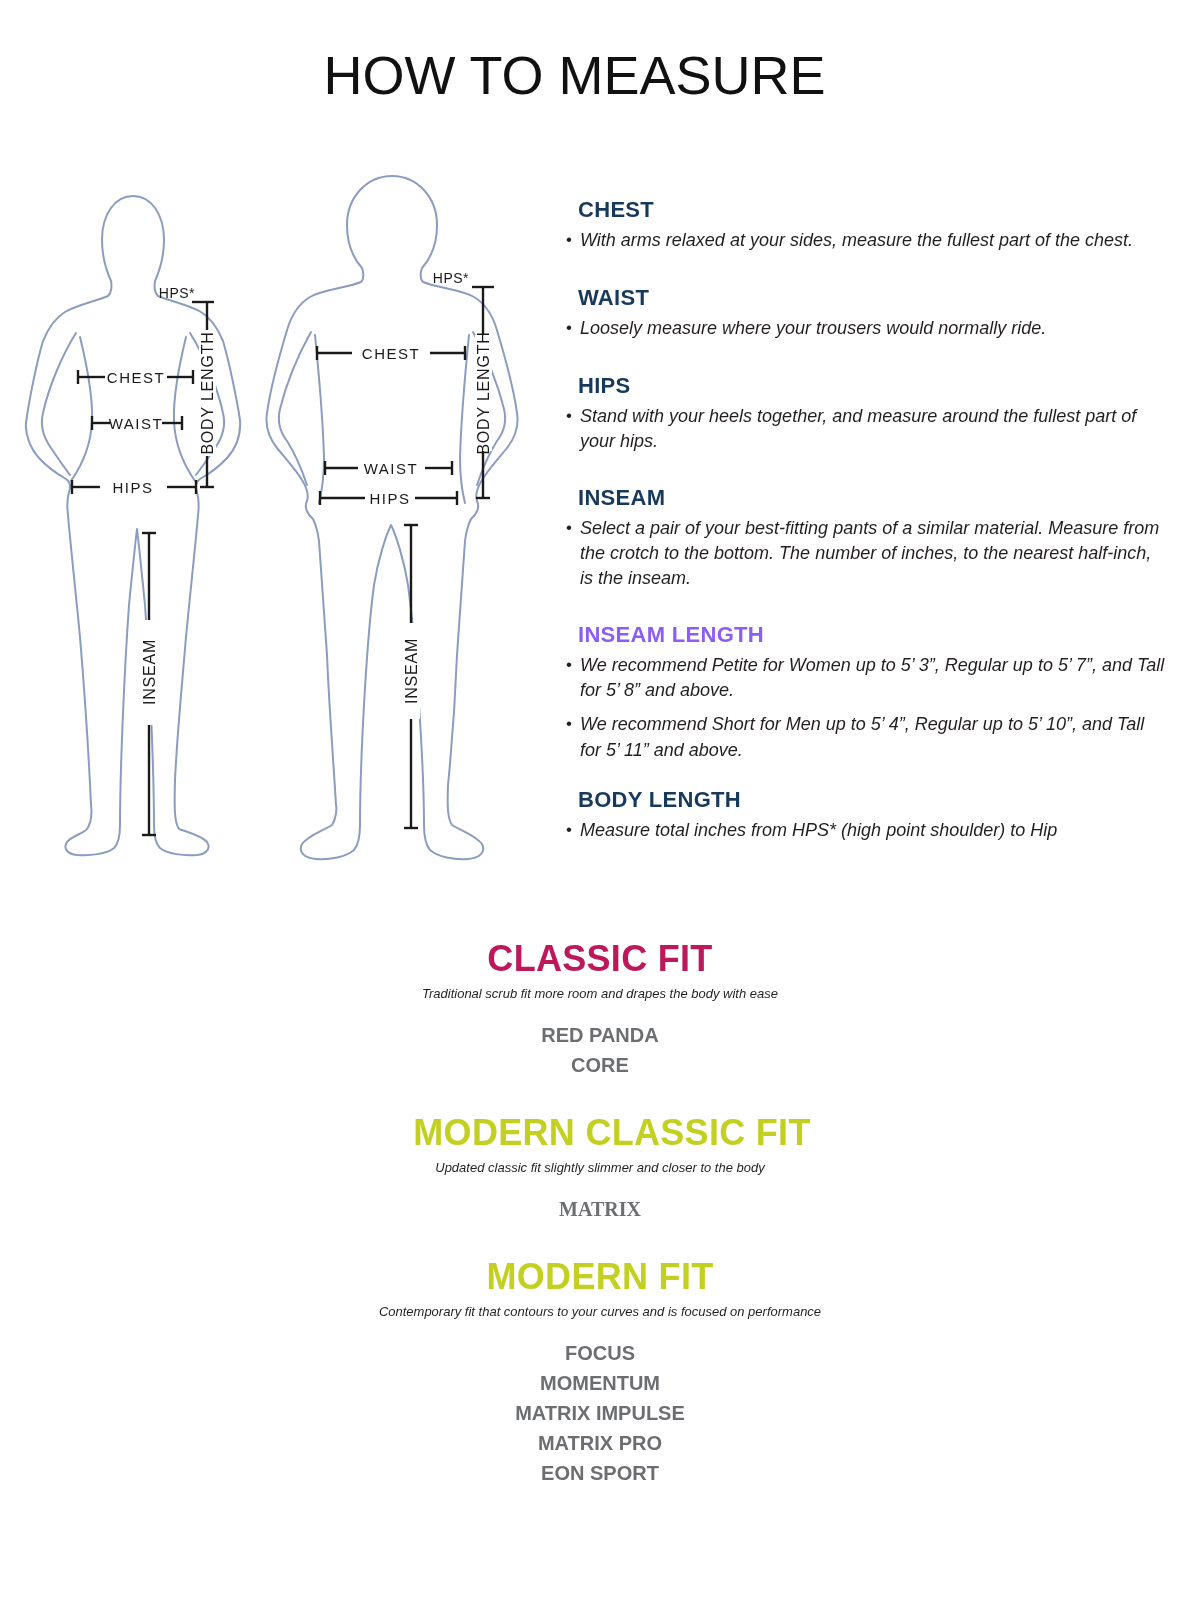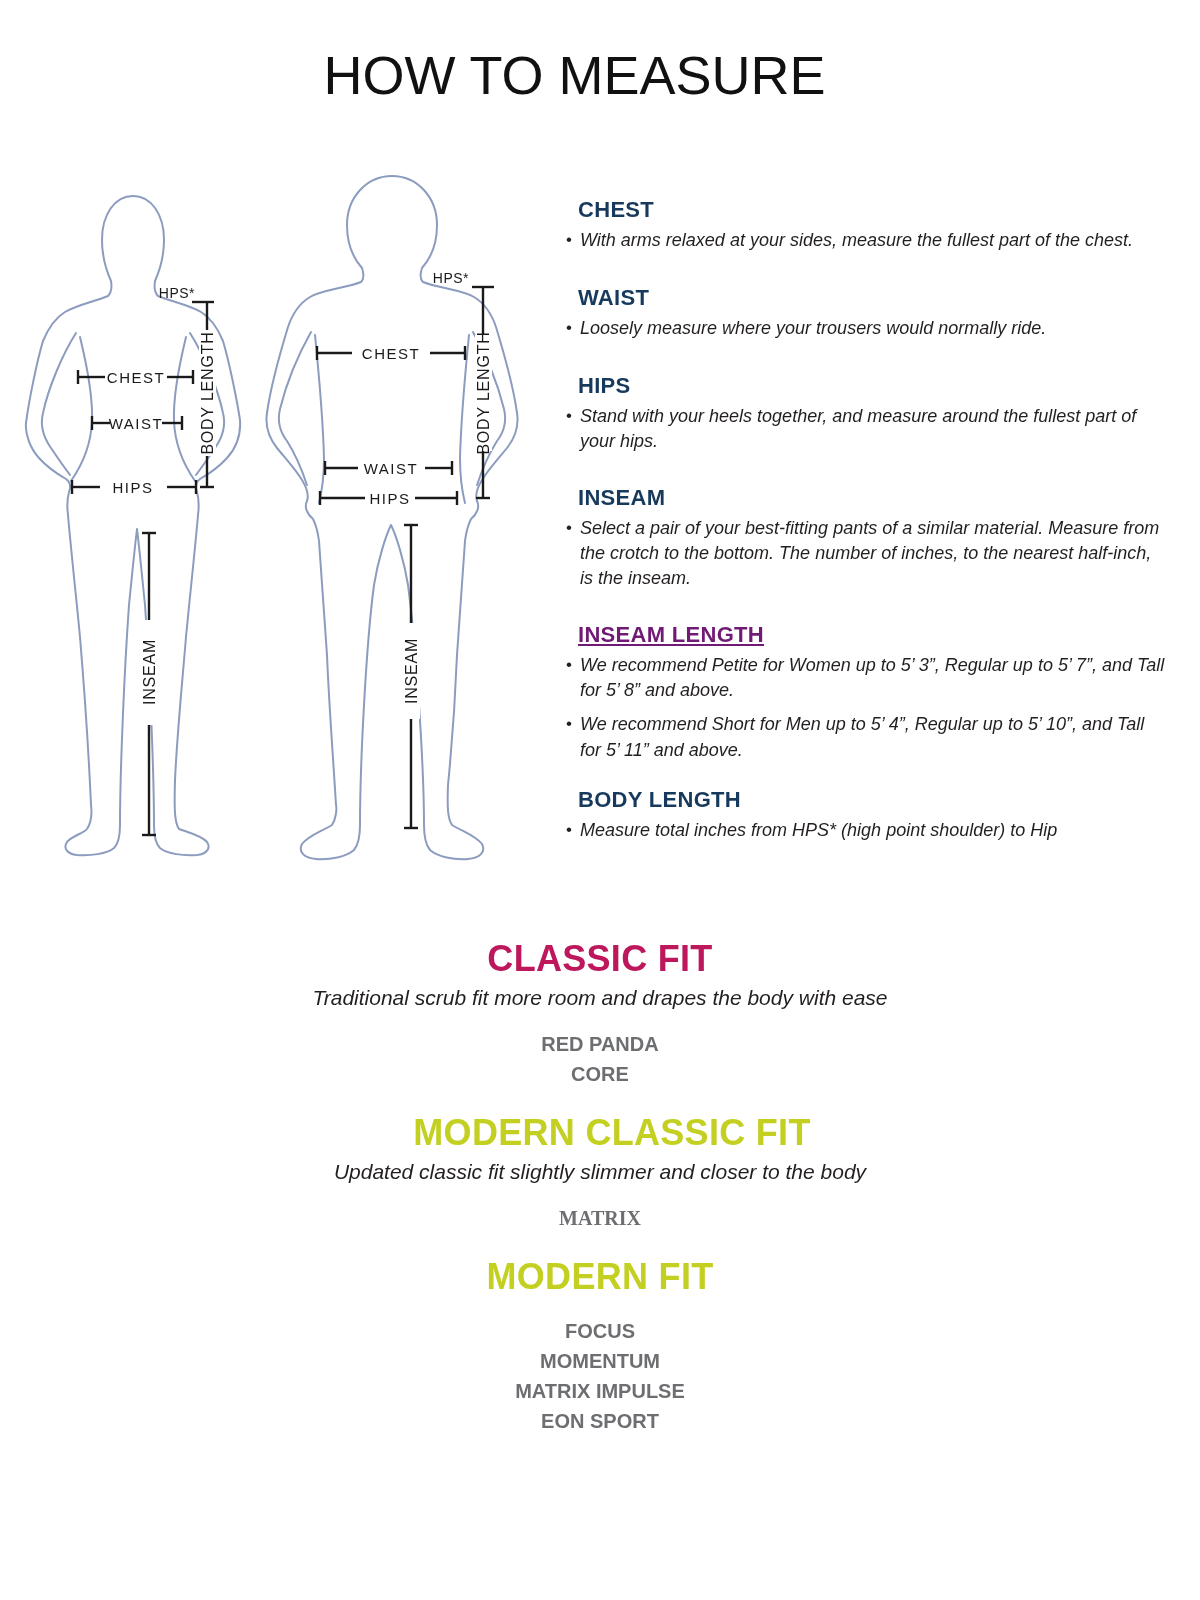--- a/index.html
+++ b/index.html
@@ -21,21 +21,21 @@
   .diagram .mask{fill:#ffffff;stroke:none;}
   
   .inst{position:absolute;left:566px;width:600px;}
   .inst h3{font-size:22px;letter-spacing:0.3px;margin-left:12px;margin-bottom:5px;}
   .bullet{display:flex;font-style:italic;font-size:18px;line-height:1.4;color:#231f20;margin-top:2px;}
   .bullet + .bullet{margin-top:9px;}
   .bullet .dot{font-style:normal;flex:0 0 14px;font-size:17px;line-height:1.45;}
   
   .fit{position:absolute;left:0;width:1200px;text-align:center;}
   .fit h2{font-size:36px;letter-spacing:0.3px;line-height:1.15;}
-  .fit .desc{font-style:italic;font-size:21px;color:#231f20;margin-top:7px;}
+  .fit .desc{font-style:italic;font-size:13px;color:#231f20;margin-top:7px;}
   .fit .products{margin-top:19px;font-size:20px;font-weight:bold;line-height:30px;}
 </style>
 </head>
 <body>
 
 <div id="page">
 
   <h1 class="page-title">HOW TO MEASURE</h1>
 
   <svg class="diagram" viewBox="0 0 524 720">
@@ -198,21 +198,21 @@
 
   <section class="inst" style="top:485px">
     <h3 style="color: rgb(22, 57, 92);">INSEAM</h3>
     <div class="bullet">
         <span class="dot">•</span>
         <span>Select a pair of your best-fitting pants of a similar material. Measure from the crotch to the bottom. The number of inches, to the nearest half-inch, is the inseam.</span>
       </div>
   </section>
 
   <section class="inst" style="top:622px">
-    <h3 style="color: #701a75; text-decoration: underline;">INSEAM LENGTH</h3>
+    <h3 style="color: #8b5cf6;">INSEAM LENGTH</h3>
     <div class="bullet">
         <span class="dot">•</span>
         <span>We recommend Petite for Women up to 5’ 3”, Regular up to 5’ 7”, and Tall for 5’ 8” and above.</span>
       </div>
     <div class="bullet">
         <span class="dot">•</span>
         <span>We recommend Short for Men up to 5’ 4”, Regular up to 5’ 10”, and Tall for 5’ 11” and above.</span>
       </div>
   </section>
 
@@ -236,21 +236,23 @@
   <section class="fit" style="top:1112px">
     <h2 style="color: rgb(195, 208, 33); padding-left: 24px;">MODERN CLASSIC FIT</h2>
     <div class="desc">Updated classic fit slightly slimmer and closer to the body</div>
     <div class="products" style="color: rgb(109, 110, 113); font-family: Liberation Serif, serif;">
       <div>MATRIX</div>
     </div>
   </section>
 
   <section class="fit" style="top:1256px">
     <h2 style="color: rgb(195, 208, 33);">MODERN FIT</h2>
+    <div class="desc">Contemporary fit that contours to your curves and is focused on performance</div>
     <div class="products" style="color: rgb(109, 110, 113);">
       <div>FOCUS</div>
       <div>MOMENTUM</div>
       <div>MATRIX IMPULSE</div>
+      <div>MATRIX PRO</div>
       <div>EON SPORT</div>
     </div>
   </section>
 
 </div>
 
 </body></html>

